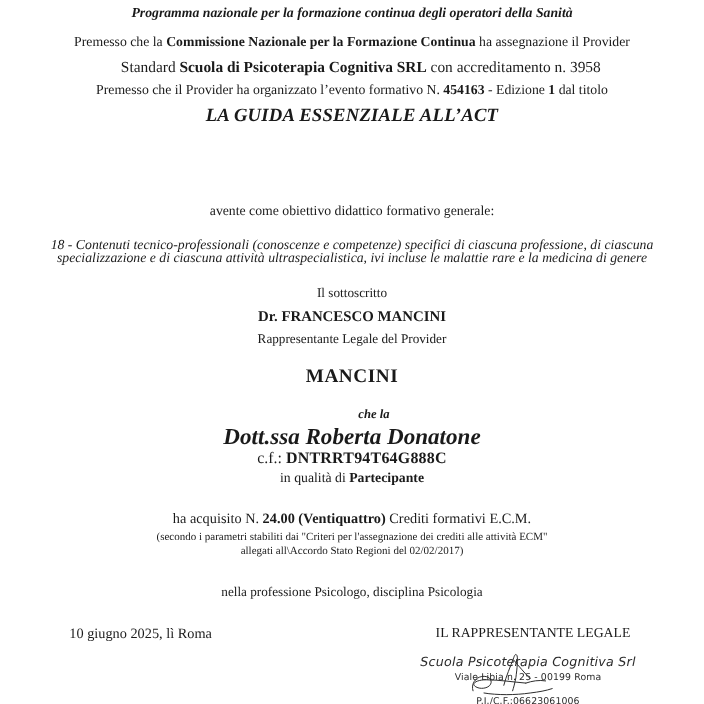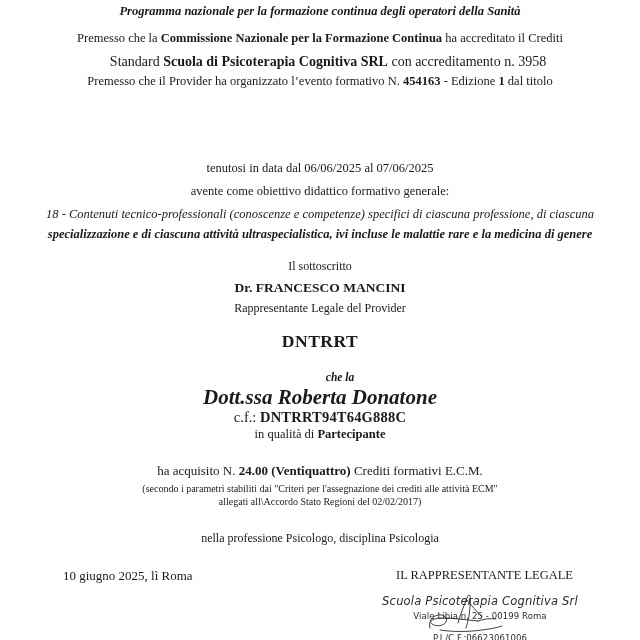--- a/index.html
+++ b/index.html
@@ -35,22 +35,22 @@
   
   .hdr-title   { top: 5px;  font-size: 12.5px; font-weight: bold; font-style: italic; }
   .premesso1   { top: 32px; font-size: 12.5px; }
   .standard    { top: 54px; font-size: 14px; padding-left: 8px; }
   .premesso2   { top: 75px; font-size: 12.5px; }
   .course-title{ top: 96px; font-size: 17px; font-weight: bold; font-style: italic; letter-spacing: 0.2px; }
 
   
   .tenutosi    { top: 162px; font-size: 12.5px; }
   .avente      { top: 185px; font-size: 12.5px; }
-  .obiettivo1  { top: 208px; font-size: 12.5px; font-style: italic; }
-  .obiettivo2  { top: 228px; font-size: 12.5px; font-style: italic; font-weight: bold; }
+  .obiettivo1  { top: 216px; font-size: 12.5px; font-style: italic; }
+  .obiettivo2  { top: 228px; font-size: 12.5px; font-style: italic; }
 
   
   .sottoscritto{ top: 260px; font-size: 12px; }
   .signer-name { top: 281px; font-size: 13.5px; font-weight: bold; }
   .signer-role { top: 302px; font-size: 12px; }
   .attesta     { top: 332px; font-size: 17.5px; font-weight: bold; letter-spacing: 0.5px; }
 
   
   .chela       { top: 371px; font-size: 11.5px; font-weight: bold; font-style: italic; padding-left: 20px; }
   .recipient   { top: 386px; font-size: 21px; font-weight: bold; font-style: italic; }
@@ -121,36 +121,36 @@
     pointer-events: none;
   }
 </style>
 </head>
 <body>
 
 <div class="page">
 
   <div class="line hdr-title">Programma nazionale per la formazione continua degli operatori della Sanità</div>
 
-  <div class="line premesso1"><span>Premesso che la </span><span class="b">Commissione Nazionale per la Formazione Continua</span><span> ha accreditato il Crediti</span></div>
+  <div class="line premesso1"><span>Premesso che la </span><span class="b">Commissione Nazionale per la Formazione Continua</span><span> ha assegnazione il Provider</span></div>
 
   <div class="line standard"><span>Standard </span><span class="b">Scuola di Psicoterapia Cognitiva SRL</span><span> con accreditamento n. 3958</span></div>
 
   <div class="line premesso2"><span>Premesso che il Provider ha organizzato l’evento formativo N. </span><span class="b">454163</span><span>  - Edizione </span><span class="b">1</span><span>  dal titolo</span></div>
 
+  <div class="line course-title">LA GUIDA ESSENZIALE ALL’ACT</div>
 
-  <div class="line tenutosi">tenutosi in data dal 06/06/2025 al 07/06/2025</div>
   <div class="line avente">avente come obiettivo didattico formativo generale:</div>
   <div class="line obiettivo1">18 - Contenuti tecnico-professionali (conoscenze e competenze) specifici di ciascuna professione, di ciascuna</div>
   <div class="line obiettivo2">specializzazione e di ciascuna attività ultraspecialistica, ivi incluse le malattie rare e la medicina di genere</div>
 
   <div class="line sottoscritto">Il sottoscritto</div>
   <div class="line signer-name">Dr. FRANCESCO MANCINI</div>
   <div class="line signer-role">Rappresentante Legale del Provider</div>
-  <div class="line attesta">DNTRRT</div>
+  <div class="line attesta">MANCINI</div>
 
   <div class="line chela">che la</div>
   <div class="line recipient">Dott.ssa Roberta Donatone</div>
   <div class="line cf"><span>c.f.: </span><span class="b">DNTRRT94T64G888C</span></div>
 
   <div class="line qualita"><span>in qualità di </span><span class="b">Partecipante</span></div>
 
   <div class="line credits"><span>ha acquisito N. </span><span class="b">24.00 (Ventiquattro)</span><span> Crediti formativi E.C.M.</span></div>
   <div class="line credits-n1">(secondo i parametri stabiliti dai "Criteri per l'assegnazione dei crediti alle attività ECM"</div>
   <div class="line credits-n2">allegati all\Accordo Stato Regioni del 02/02/2017)</div>

